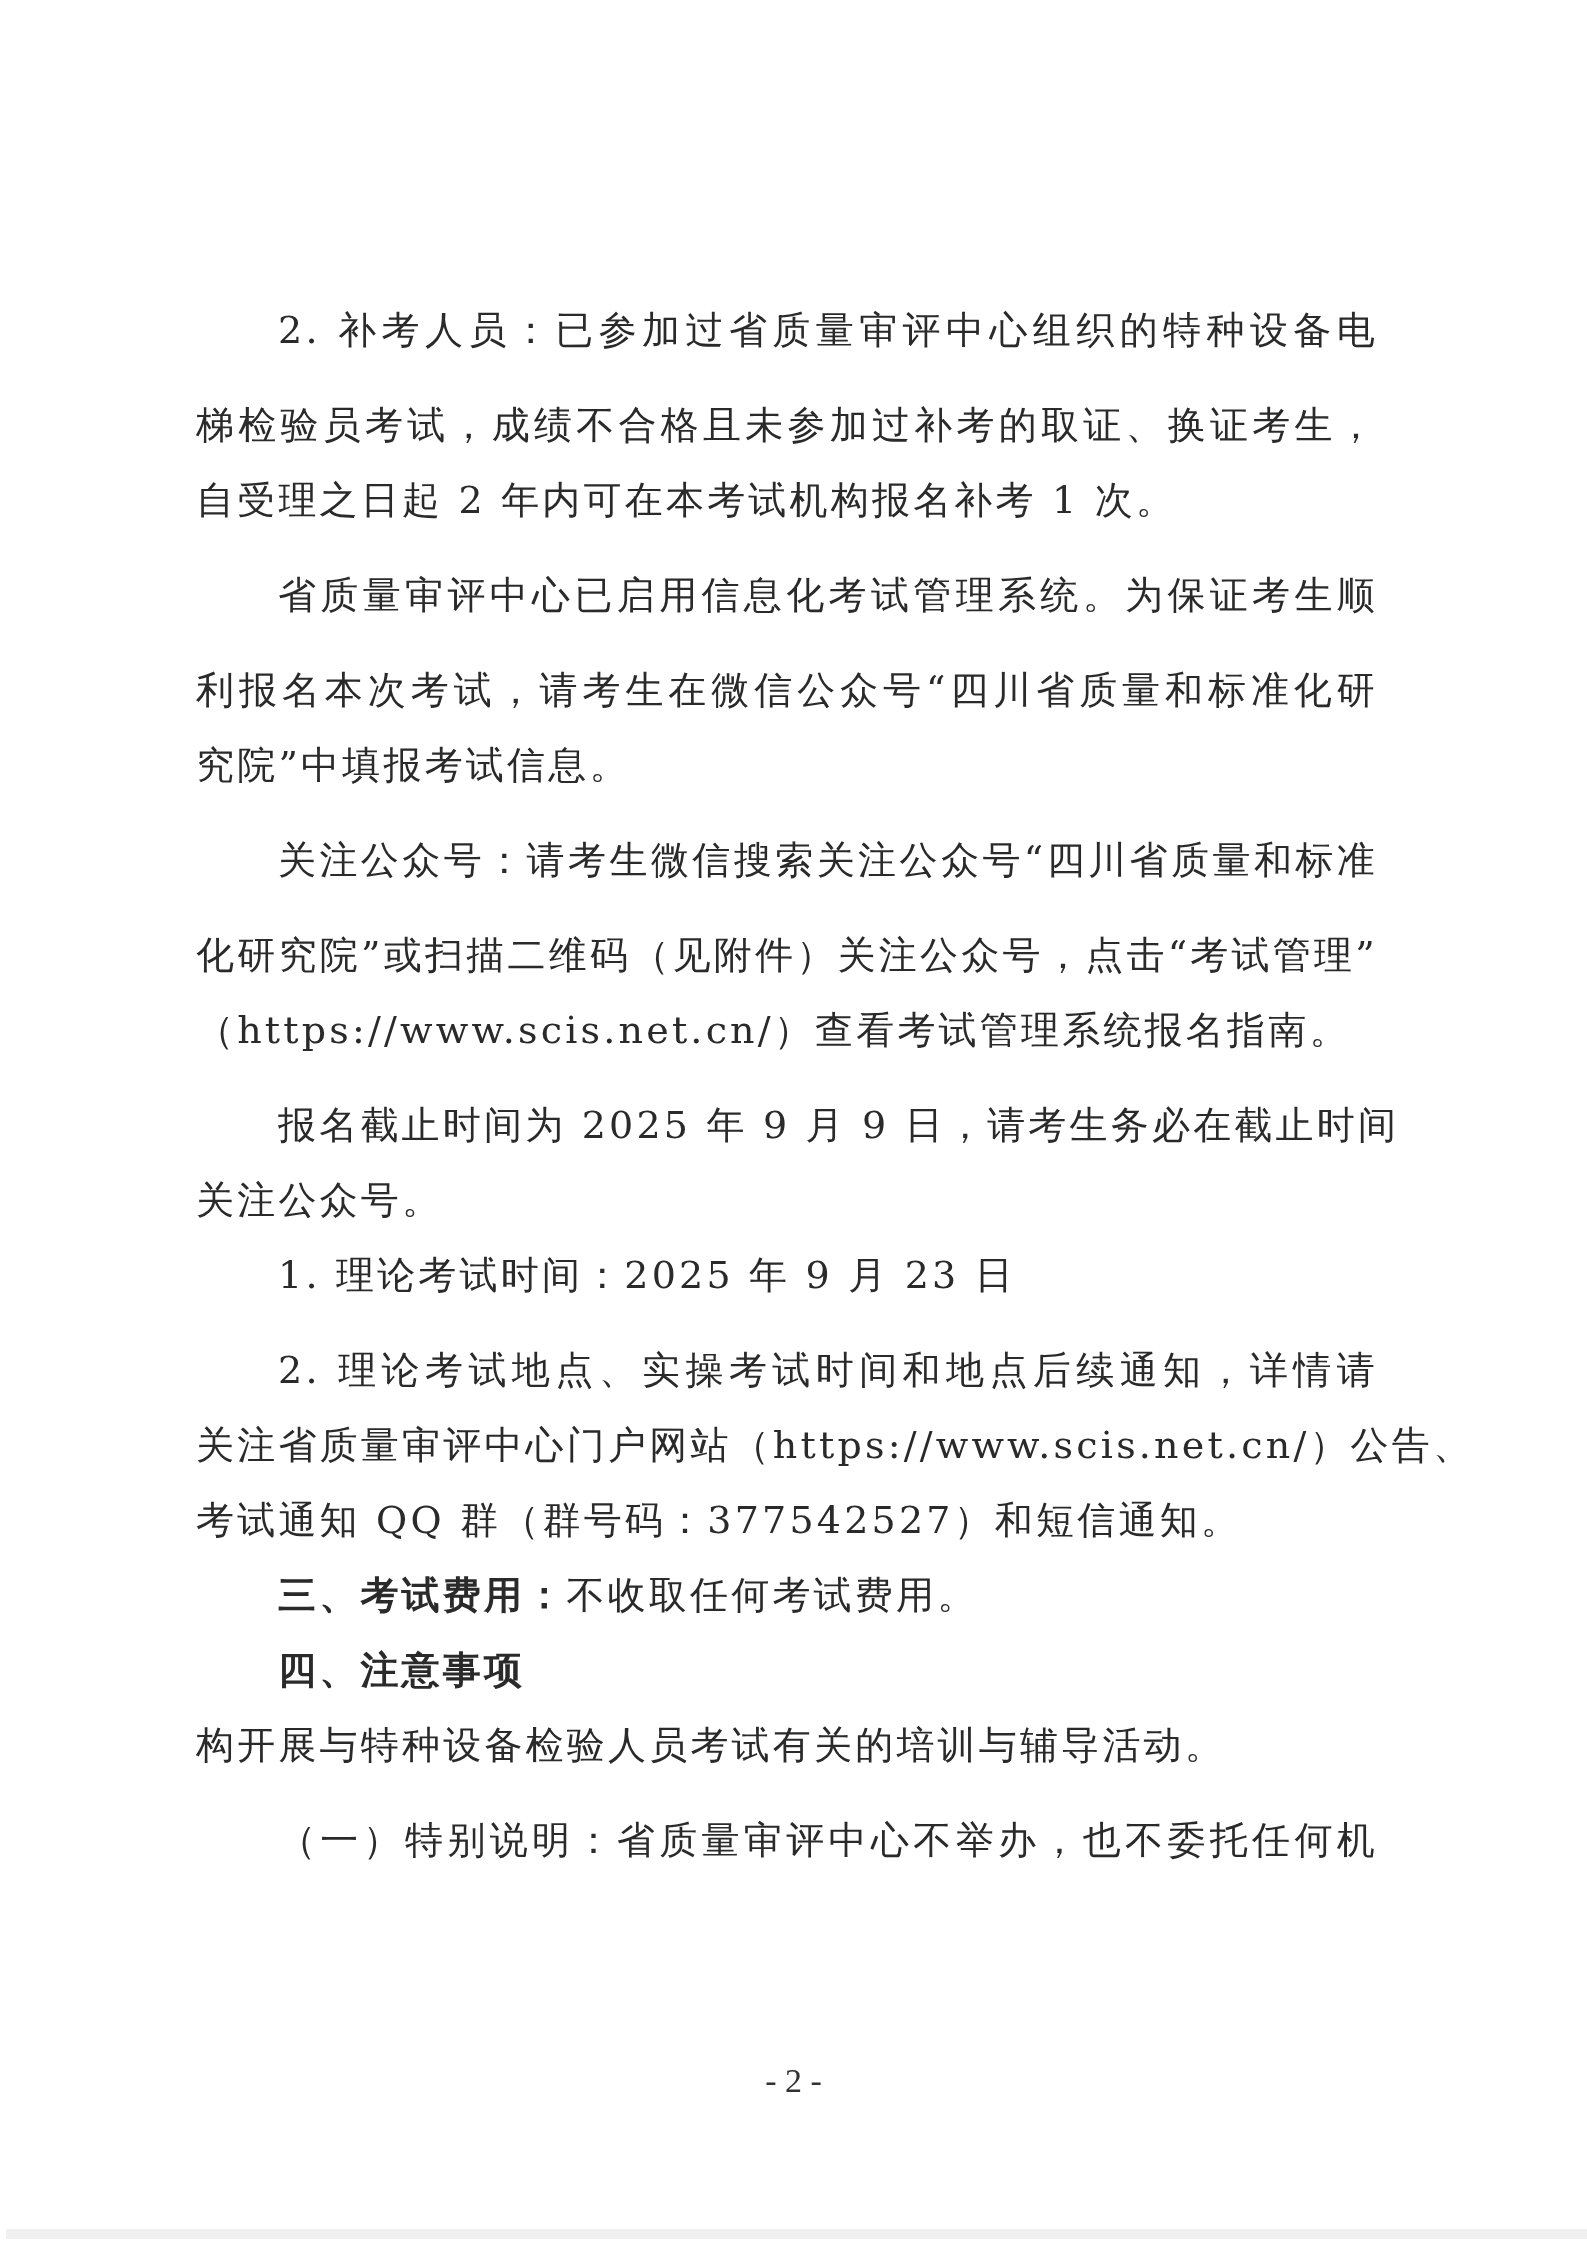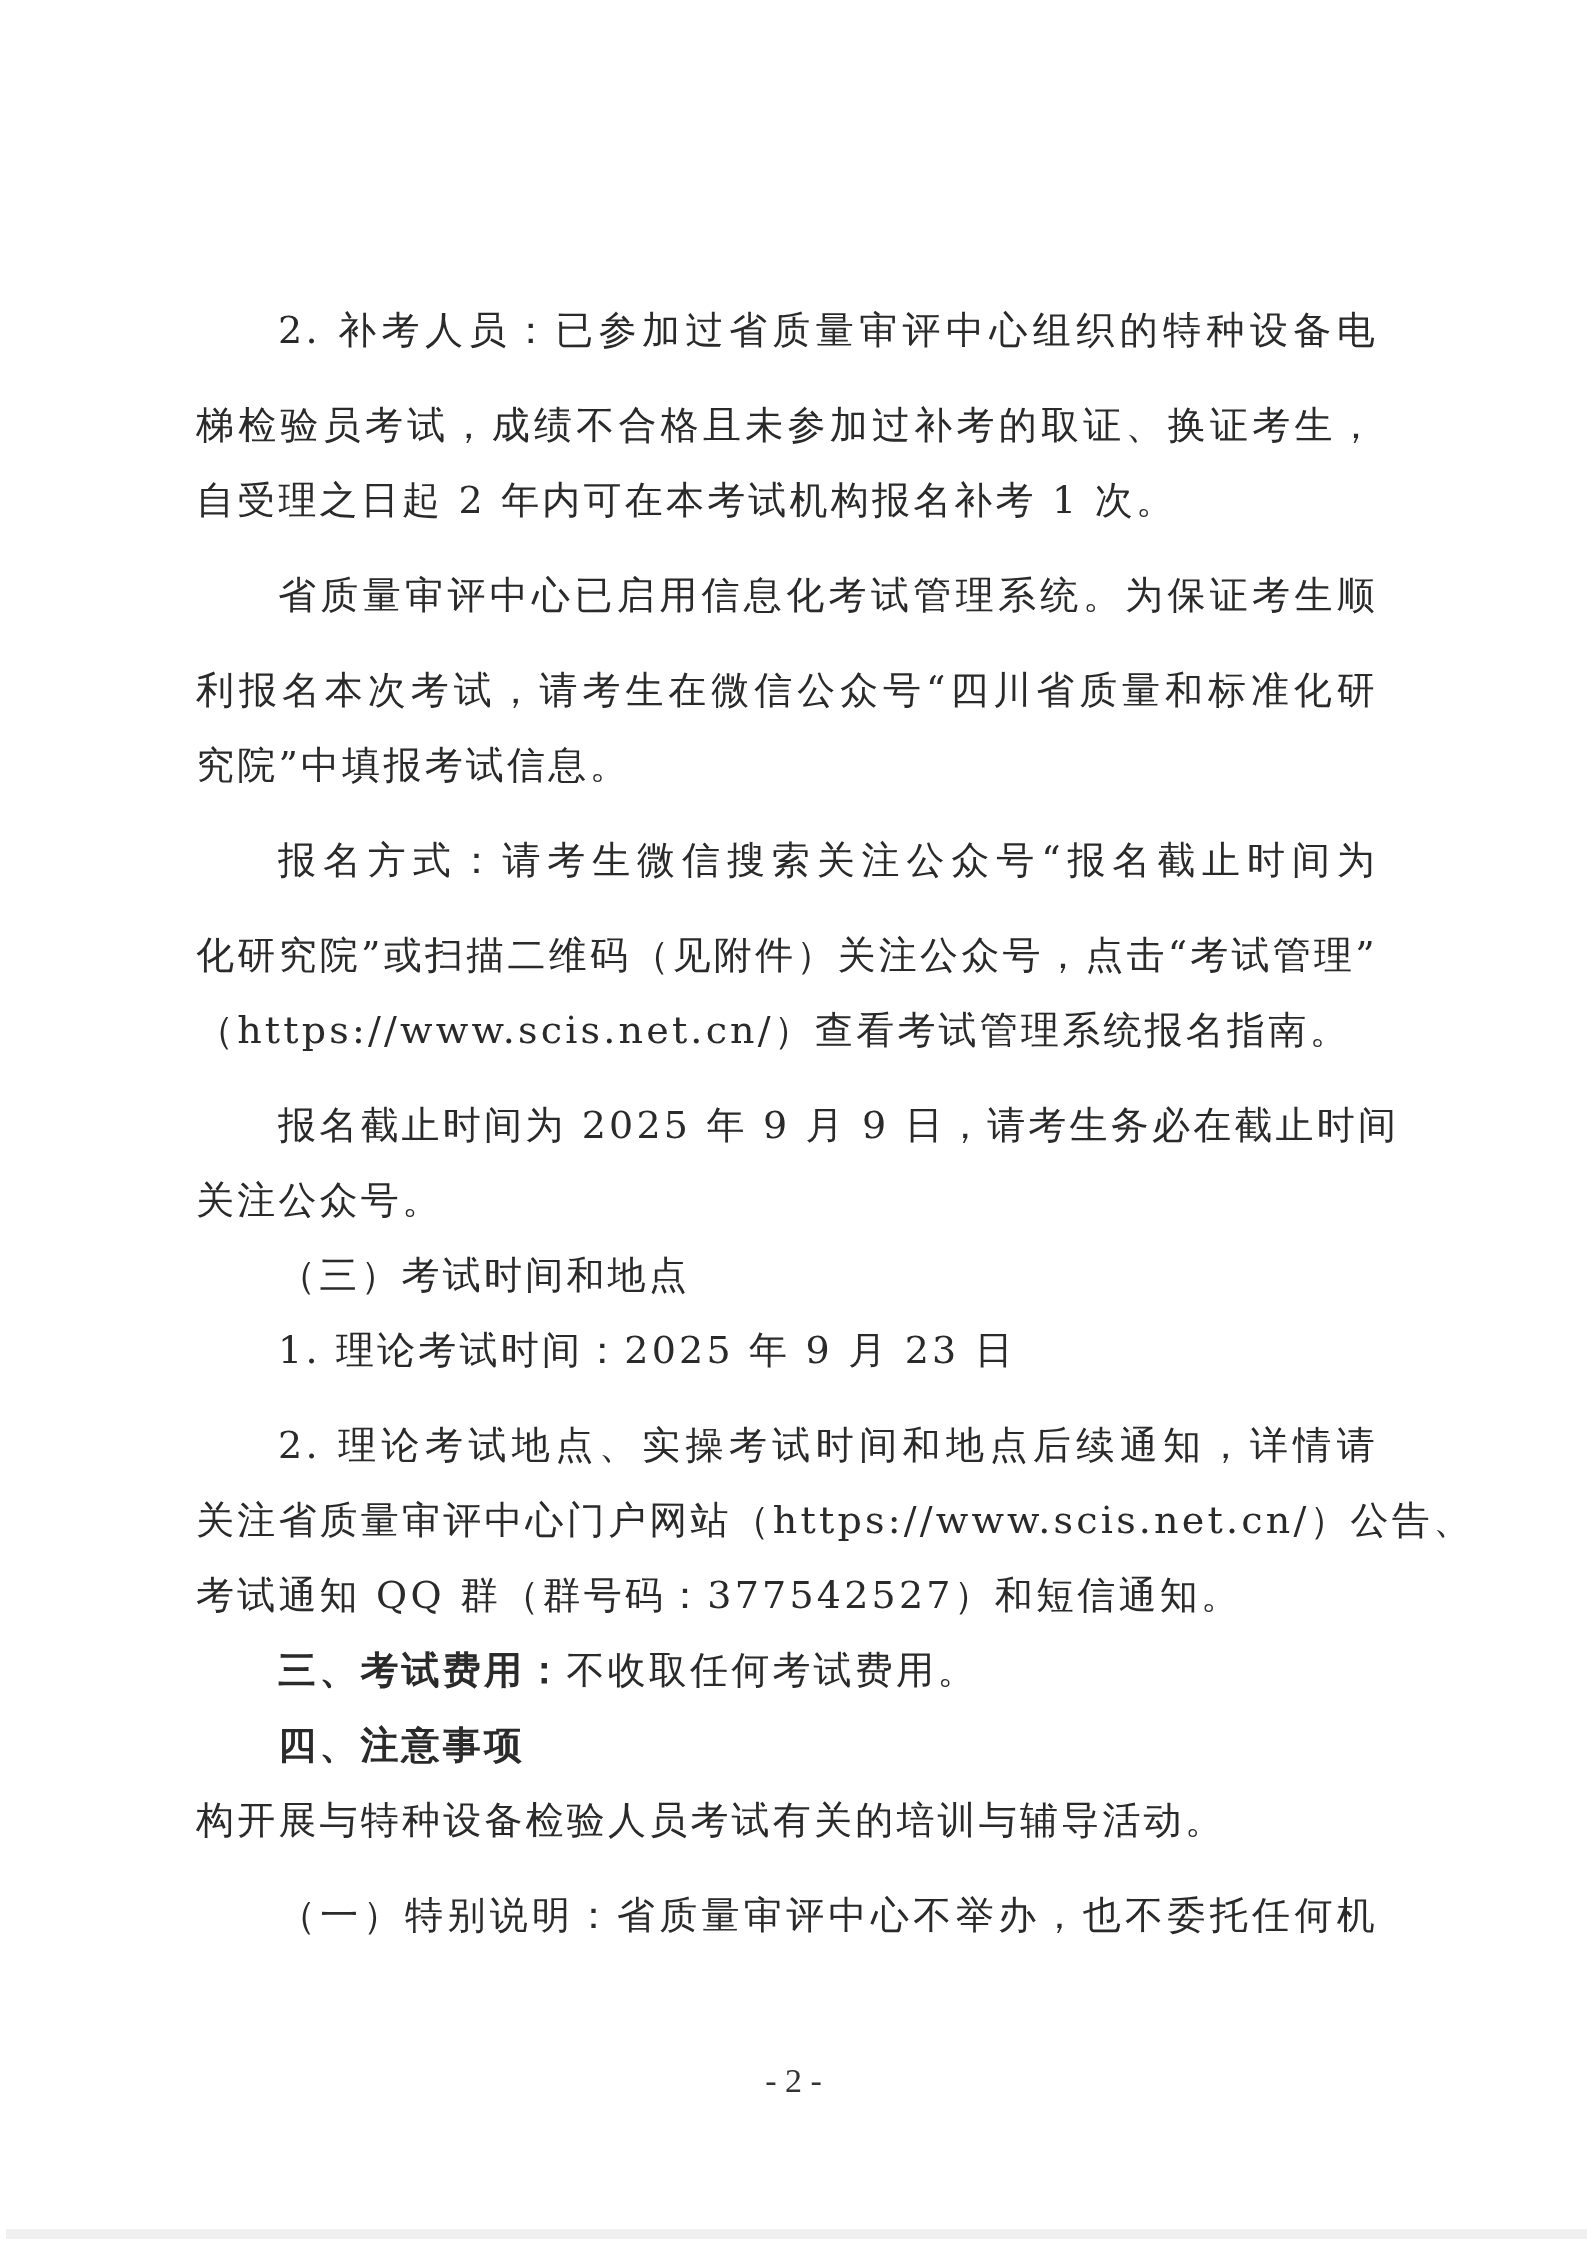--- a/index.html
+++ b/index.html
@@ -55,31 +55,30 @@
   </div>
 
 
   <div>
     <div class="line indent justify">省质量审评中心已启用信息化考试管理系统。为保证考生顺</div>
     <div class="line justify">利报名本次考试，请考生在微信公众号“四川省质量和标准化研</div>
     <div class="line">究院”中填报考试信息。</div>
   </div>
 
   <div>
-    <div class="line indent justify">报名方式：请考生微信搜索关注公众号“报名截止时间为</div>
+    <div class="line indent justify">关注公众号：请考生微信搜索关注公众号“四川省质量和标准</div>
     <div class="line justify">化研究院”或扫描二维码（见附件）关注公众号，点击“考试管理”</div>
     <div class="line">（https://www.scis.net.cn/）查看考试管理系统报名指南。</div>
   </div>
 
   <div>
     <div class="line indent justify">报名截止时间为 2025 年 9 月 9 日，请考生务必在截止时间</div>
     <div class="line">关注公众号。</div>
   </div>
 
-  <div class="line indent">（三）考试时间和地点</div>
 
   <div class="line indent">1. 理论考试时间：2025 年 9 月 23 日</div>
 
   <div>
     <div class="line indent justify">2. 理论考试地点、实操考试时间和地点后续通知，详情请</div>
     <div class="line">关注省质量审评中心门户网站（https://www.scis.net.cn/）公告、</div>
     <div class="line">考试通知 QQ 群（群号码：377542527）和短信通知。</div>
   </div>
 
   <div class="line indent">

